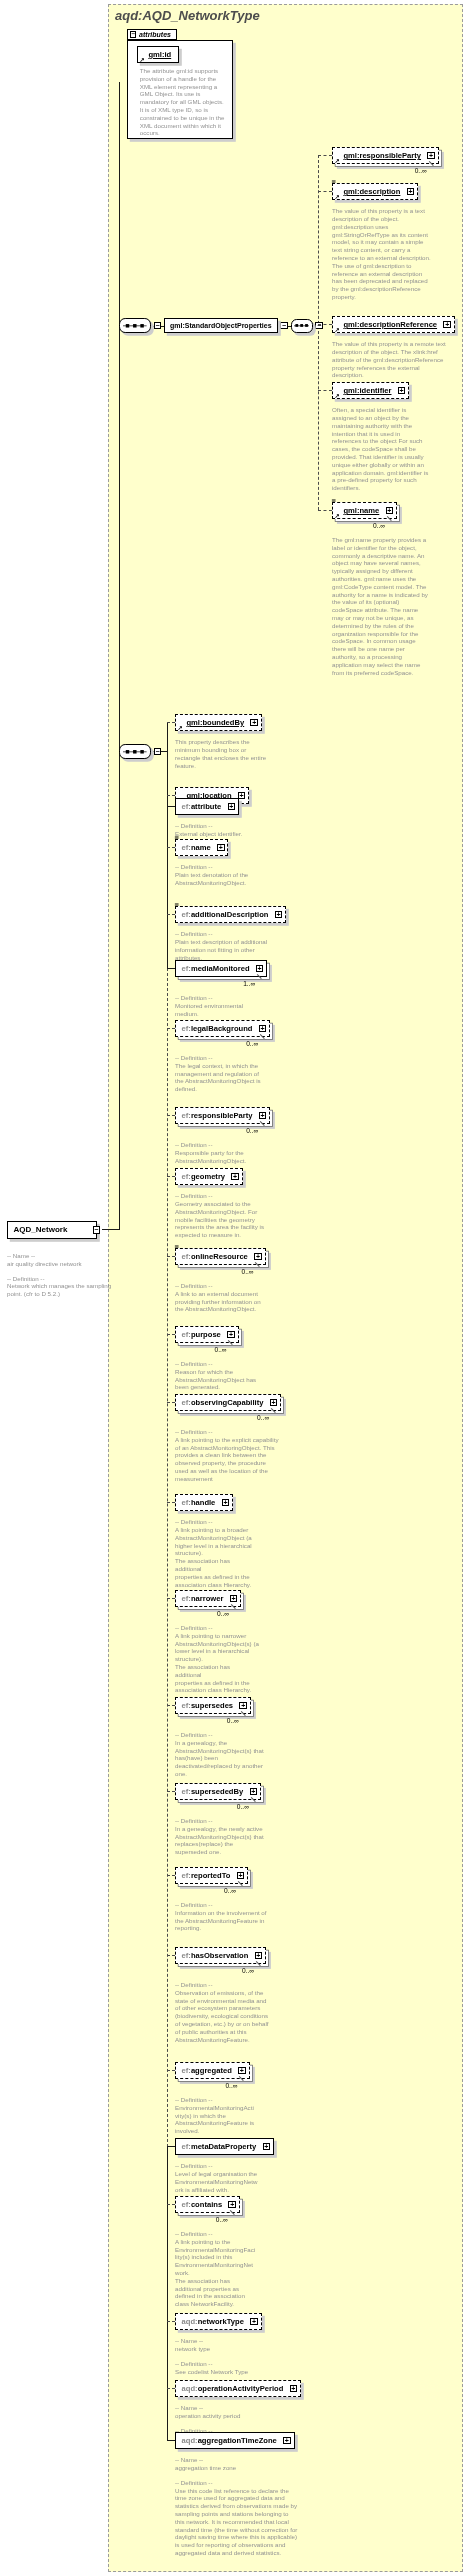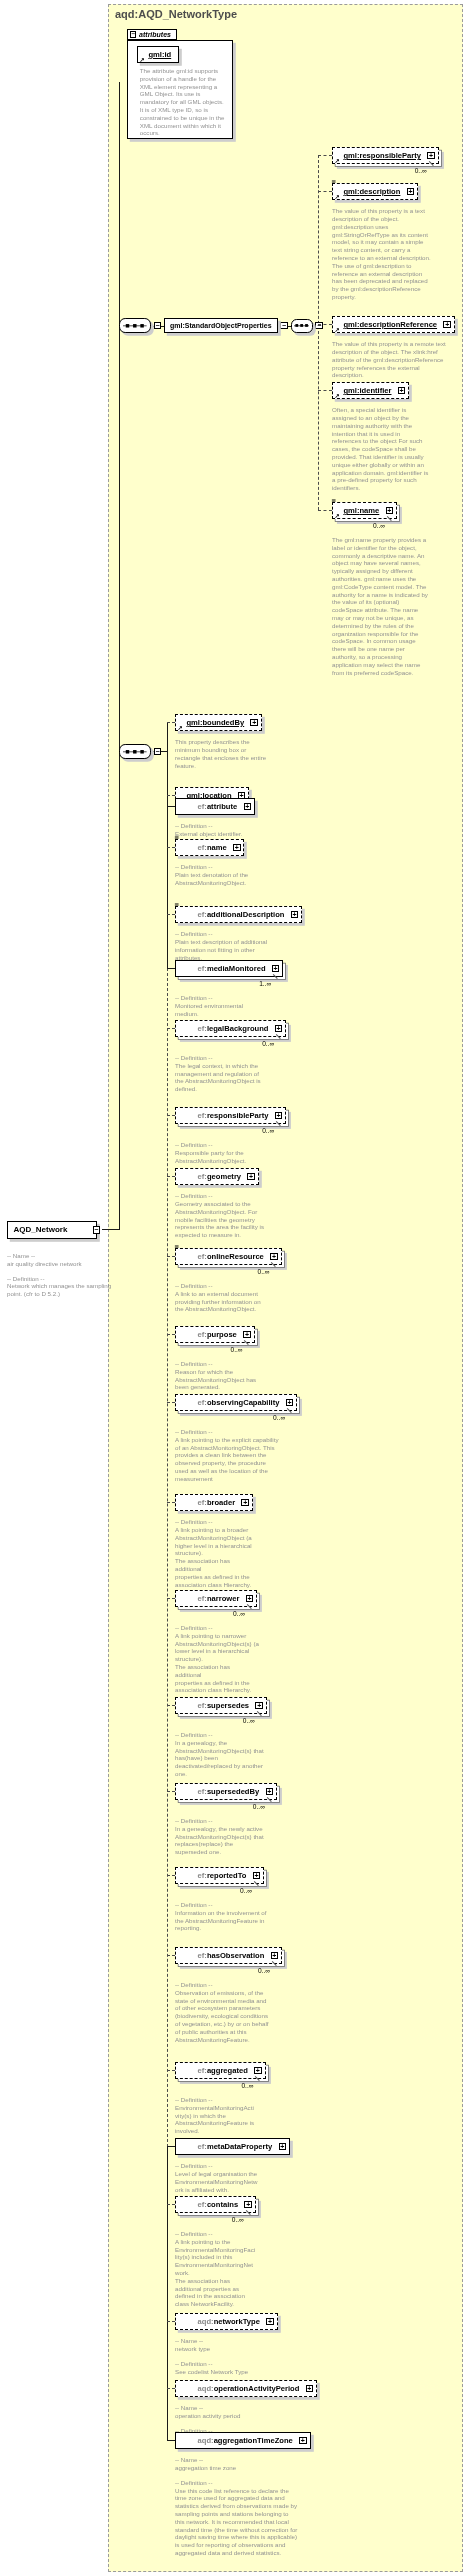--- a/index.html
+++ b/index.html
@@ -1,34 +1,34 @@
 <!DOCTYPE html>
 <html style="font-size:11px"><head>
 <meta charset="utf-8">
 <style>
   html,body{margin:0;padding:0;background:#ffffff;}
   .canvas{position:relative;width:467px;height:2576px;font-family:"Liberation Sans",sans-serif;overflow:hidden;background:#fff;}
   .frame{position:absolute;left:108px;top:4.2px;width:353px;height:2566px;background:#ffffcc;border:0.7px dashed #9b9b9b;}
-  .title{position:absolute;left:115px;top:7.6px;font-size:11px;font-weight:bold;color:#4d4d4d;}
+  .title{position:absolute;left:115px;top:7.6px;font-size:13px;font-weight:bold;color:#4d4d4d;font-style:italic;}
   .hline{position:absolute;height:0;border-top:0.7px solid #1a1a1a;}
   .vline{position:absolute;width:0;border-left:0.7px solid #1a1a1a;}
   .v-dash{border-left:0.7px dashed #4a4a4a;}
   .ebox{position:relative;display:inline-block;background:#fff;border:0.7px solid #000;height:15.3px;line-height:15.3px;
         font-size:7.6px;font-weight:bold;color:#000;padding:0 16.7px 0 5.6px;white-space:nowrap;box-shadow:2.8px 2.8px 0 #cdcdcd;}
   .e-dash{border-style:dashed;}
   .has-ref{padding-left:10.4px;text-decoration:underline;}
   .multi{box-shadow:2.8px 2.8px 0 -0.7px #ffffff,2.8px 2.8px 0 0 #5f5f5f,4.9px 4.9px 0 0 #cdcdcd;}
   .plus{position:absolute;right:2.8px;top:3.5px;width:7.6px;height:7.6px;box-sizing:border-box;border:0.7px solid #000;background:#fff;
         font-size:7px;line-height:5.6px;text-align:center;font-weight:bold;}
   .minus{width:7.6px;height:7.6px;box-sizing:border-box;border:0.7px solid #000;background:#fff;font-size:7px;line-height:5.6px;
          text-align:center;font-weight:bold;flex-shrink:0;}
   .ref{position:absolute;left:1.4px;bottom:-1.4px;font-size:6.2px;font-weight:bold;line-height:6.2px;}
   .nill{position:absolute;left:-1.4px;top:-6.2px;font-size:7.6px;line-height:7px;font-weight:bold;}
   .prefix{font-weight:bold;}
-  .p-gray{color:#8a8a8a;margin-left:16px;}
+  .p-gray{color:#8a8a8a;}
   .occurs{position:absolute;right:11px;bottom:-11.8px;font-size:6.6px;font-weight:normal;line-height:8.3px;color:#000;}
   .occurs::before{content:"";position:absolute;right:-7px;top:-4.2px;width:6.2px;height:0.7px;border-top:0.7px solid #555;transform:rotate(45deg);}
   .item{position:absolute;}
   .desc{color:#929292;font-size:6.2px;line-height:7.8px;margin-top:7px;white-space:pre-line;font-weight:normal;}
   .has-occ > .desc{margin-top:16.7px;}
   .blk{margin-bottom:7px;}
   .branch{position:absolute;top:7.6px;height:0;}
   .col-l .branch{left:-8.3px;width:8.3px;}
   .col-r .branch{left:-14px;width:14px;}
   .b-solid{border-top:0.7px solid #1a1a1a;}
@@ -134,21 +134,21 @@
       <div class="item col-l" style="left: 175px; top: 798px;"><div class="branch b-solid"></div><div class="ebox"><span class="prefix p-gray">ef:</span><span>attribute</span><span class="plus">+</span></div><div class="desc" style="width: 92px;"><div class="blk"><div>-- Definition --</div><div>External object identifier.</div></div></div></div>
       <div class="item col-l" style="left: 175px; top: 839px;"><div class="branch b-dash"></div><div class="ebox e-dash"><span class="nill">≡</span><span class="prefix p-gray">ef:</span><span>name</span><span class="plus">+</span></div><div class="desc" style="width: 92px;"><div class="blk"><div>-- Definition --</div><div>Plain text denotation of the AbstractMonitoringObject.</div></div></div></div>
       <div class="item col-l" style="left: 175px; top: 906px;"><div class="branch b-dash"></div><div class="ebox e-dash"><span class="nill">≡</span><span class="prefix p-gray">ef:</span><span>additionalDescription</span><span class="plus">+</span></div><div class="desc" style="width: 104px;"><div class="blk"><div>-- Definition --</div><div>Plain text description of additional information not fitting in other attributes.</div></div></div></div>
       <div class="item col-l has-occ" style="left: 175px; top: 960px;"><div class="branch b-solid"></div><div class="ebox multi"><span class="prefix p-gray">ef:</span><span>mediaMonitored</span><span class="plus">+</span><span class="occurs">1..∞</span></div><div class="desc" style="width: 92px;"><div class="blk"><div>-- Definition --</div><div>Monitored environmental medium.</div></div></div></div>
       <div class="item col-l has-occ" style="left: 175px; top: 1020px;"><div class="branch b-dash"></div><div class="ebox e-dash multi"><span class="prefix p-gray">ef:</span><span>legalBackground</span><span class="plus">+</span><span class="occurs">0..∞</span></div><div class="desc" style="width: 92px;"><div class="blk"><div>-- Definition --</div><div>The legal context, in which the management and regulation of the AbstractMonitoringObject is defined.</div></div></div></div>
       <div class="item col-l has-occ" style="left: 175px; top: 1107px;"><div class="branch b-dash"></div><div class="ebox e-dash multi"><span class="prefix p-gray">ef:</span><span>responsibleParty</span><span class="plus">+</span><span class="occurs">0..∞</span></div><div class="desc" style="width: 92px;"><div class="blk"><div>-- Definition --</div><div>Responsible party for the AbstractMonitoringObject.</div></div></div></div>
       <div class="item col-l" style="left: 175px; top: 1168px;"><div class="branch b-dash"></div><div class="ebox e-dash"><span class="prefix p-gray">ef:</span><span>geometry</span><span class="plus">+</span></div><div class="desc" style="width: 92px;"><div class="blk"><div>-- Definition --</div><div>Geometry associated to the AbstractMonitoringObject. For mobile facilities the geometry represents the area the facility is expected to measure in.</div></div></div></div>
       <div class="item col-l has-occ" style="left: 175px; top: 1248px;"><div class="branch b-dash"></div><div class="ebox e-dash multi"><span class="nill">≡</span><span class="prefix p-gray">ef:</span><span>onlineResource</span><span class="plus">+</span><span class="occurs">0..∞</span></div><div class="desc" style="width: 92px;"><div class="blk"><div>-- Definition --</div><div>A link to an external document providing further information on the AbstractMonitoringObject.</div></div></div></div>
       <div class="item col-l has-occ" style="left: 175px; top: 1326px;"><div class="branch b-dash"></div><div class="ebox e-dash multi"><span class="prefix p-gray">ef:</span><span>purpose</span><span class="plus">+</span><span class="occurs">0..∞</span></div><div class="desc" style="width: 92px;"><div class="blk"><div>-- Definition --</div><div>Reason for which the AbstractMonitoringObject has been generated.</div></div></div></div>
       <div class="item col-l has-occ" style="left: 175px; top: 1394px;"><div class="branch b-dash"></div><div class="ebox e-dash multi"><span class="prefix p-gray">ef:</span><span>observingCapability</span><span class="plus">+</span><span class="occurs">0..∞</span></div><div class="desc" style="width: 104px;"><div class="blk"><div>-- Definition --</div><div>A link pointing to the explicit capability of an AbstractMonitoringObject. This provides a clean link between the observed property, the procedure used as well as the location of the measurement</div></div></div></div>
-      <div class="item col-l" style="left: 175px; top: 1494px;"><div class="branch b-dash"></div><div class="ebox e-dash"><span class="prefix p-gray">ef:</span><span>broader</span><span class="plus">+</span></div><div class="desc" style="width: 92px;"><div class="blk"><div>-- Definition --</div><div>A link pointing to a broader AbstractMonitoringObject (a higher level in a hierarchical structure).
+      <div class="item col-l" style="left: 175px; top: 1494px;"><div class="branch b-dash"></div><div class="ebox e-dash"><span class="prefix p-gray">ef:</span><span>handle</span><span class="plus">+</span></div><div class="desc" style="width: 92px;"><div class="blk"><div>-- Definition --</div><div>A link pointing to a broader AbstractMonitoringObject (a higher level in a hierarchical structure).
 The association has
 additional
 properties as defined in the
 association class Hierarchy.</div></div></div></div>
       <div class="item col-l has-occ" style="left: 175px; top: 1590px;"><div class="branch b-dash"></div><div class="ebox e-dash multi"><span class="prefix p-gray">ef:</span><span>narrower</span><span class="plus">+</span><span class="occurs">0..∞</span></div><div class="desc" style="width: 92px;"><div class="blk"><div>-- Definition --</div><div>A link pointing to narrower AbstractMonitoringObject(s) (a lower level in a hierarchical structure).
 The association has
 additional
 properties as defined in the
 association class Hierarchy.</div></div></div></div>
       <div class="item col-l has-occ" style="left: 175px; top: 1697px;"><div class="branch b-dash"></div><div class="ebox e-dash multi"><span class="prefix p-gray">ef:</span><span>supersedes</span><span class="plus">+</span><span class="occurs">0..∞</span></div><div class="desc" style="width: 92px;"><div class="blk"><div>-- Definition --</div><div>In a genealogy, the AbstractMonitoringObject(s) that has(have) been deactivated/replaced by another one.</div></div></div></div>

